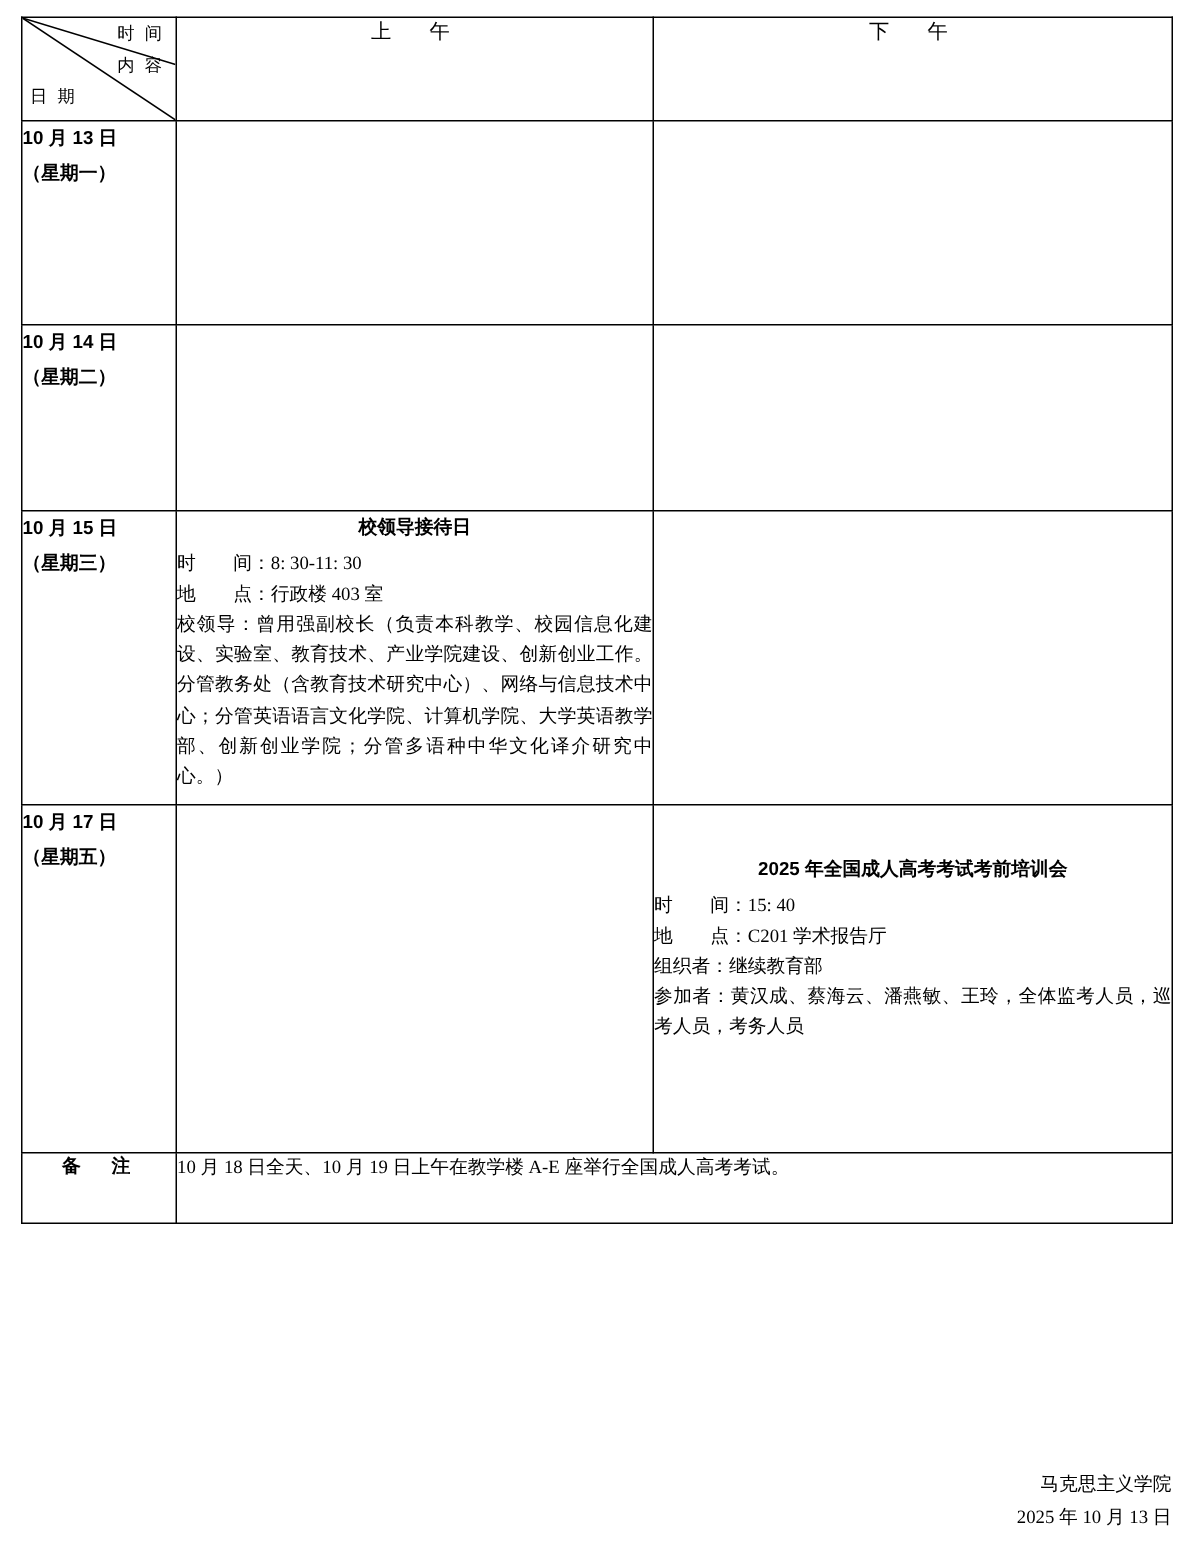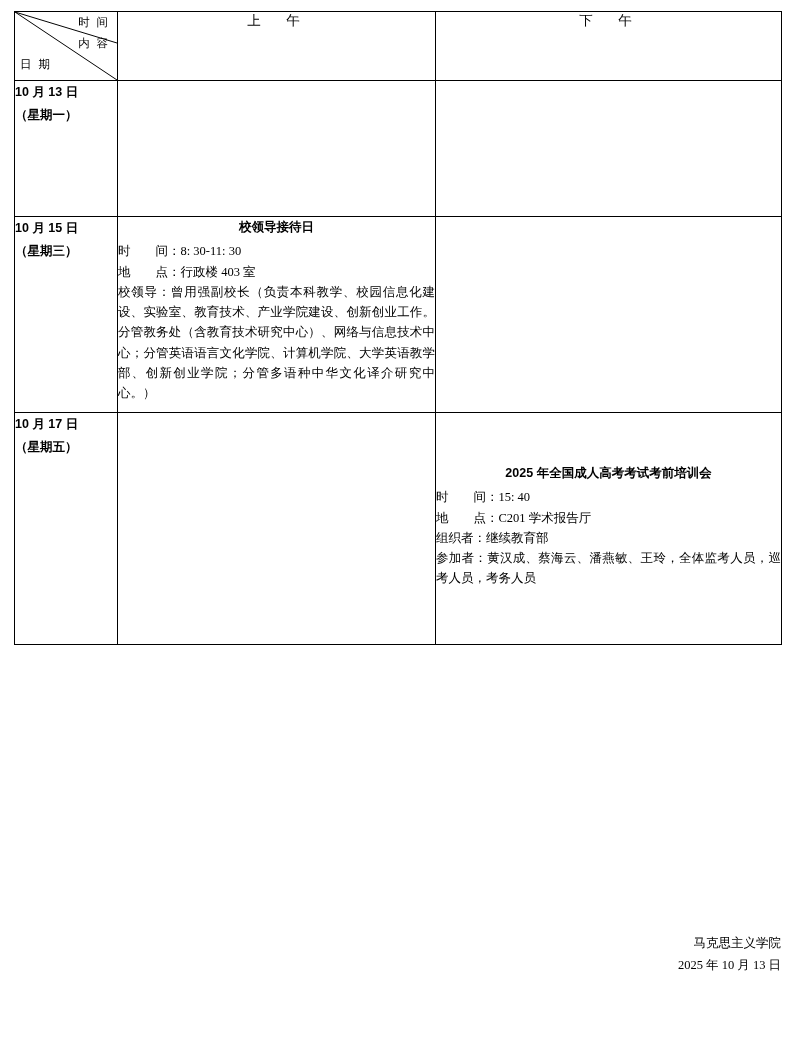--- a/index.html
+++ b/index.html
@@ -113,21 +113,21 @@
   }
   .note-text {
     padding: 0 9px;
     font-size: 12.5px;
     line-height: 1.5;
   }
 
   .footer {
     position: absolute;
     right: 16px;
-    top: 933px;
+    top: 979px;
     text-align: right;
     font-size: 12.5px;
     line-height: 1.75;
   }
   .footer div { white-space: nowrap; }
 </style>
 </head>
 <body>
 
 <div class="page">
@@ -160,20 +160,28 @@
 
       <tr class="row-h1">
         <td class="datecell">
           <span class="d1">10 月 13 日</span>
           <span class="d2">（星期一）</span>
         </td>
         <td class="evt"></td>
         <td class="evt"></td>
       </tr>
 
+      <tr class="row-h2">
+        <td class="datecell">
+          <span class="d1">10 月 14 日</span>
+          <span class="d2">（星期二）</span>
+        </td>
+        <td class="evt"></td>
+        <td class="evt"></td>
+      </tr>
 
       <tr class="row-h3">
         <td class="datecell">
           <span class="d1">10 月 15 日</span>
           <span class="d2">（星期三）</span>
         </td>
         <td class="evt">
           <p class="evt-title">校领导接待日</p>
           <p class="line">时　　间：8: 30-11: 30</p>
           <p class="line">地　　点：行政楼 403 室</p>
@@ -182,29 +190,33 @@
         <td class="evt"></td>
       </tr>
 
 
       <tr class="row-h5">
         <td class="datecell">
           <span class="d1">10 月 17 日</span>
           <span class="d2">（星期五）</span>
         </td>
         <td class="evt"></td>
-        <td class="evt" style="padding-top:50px;">
+        <td class="evt" style="padding-top:32px;">
           <p class="evt-title">2025 年全国成人高考考试考前培训会</p>
           <p class="line">时　　间：15: 40</p>
           <p class="line">地　　点：C201 学术报告厅</p>
           <p class="line">组织者：继续教育部</p>
           <p class="line">参加者：黄汉成、蔡海云、潘燕敏、王玲，全体监考人员，巡考人员，考务人员</p>
         </td>
       </tr>
 
+      <tr class="noterow">
+        <td class="note-label">备　注</td>
+        <td class="note-text" colspan="2">10 月 18 日全天、10 月 19 日上午在教学楼 A-E 座举行全国成人高考考试。</td>
+      </tr>
     </tbody>
   </table>
 
   <div class="footer">
     <div>马克思主义学院</div>
     <div>2025 年 10 月 13 日</div>
   </div>
 
 </div>
 

